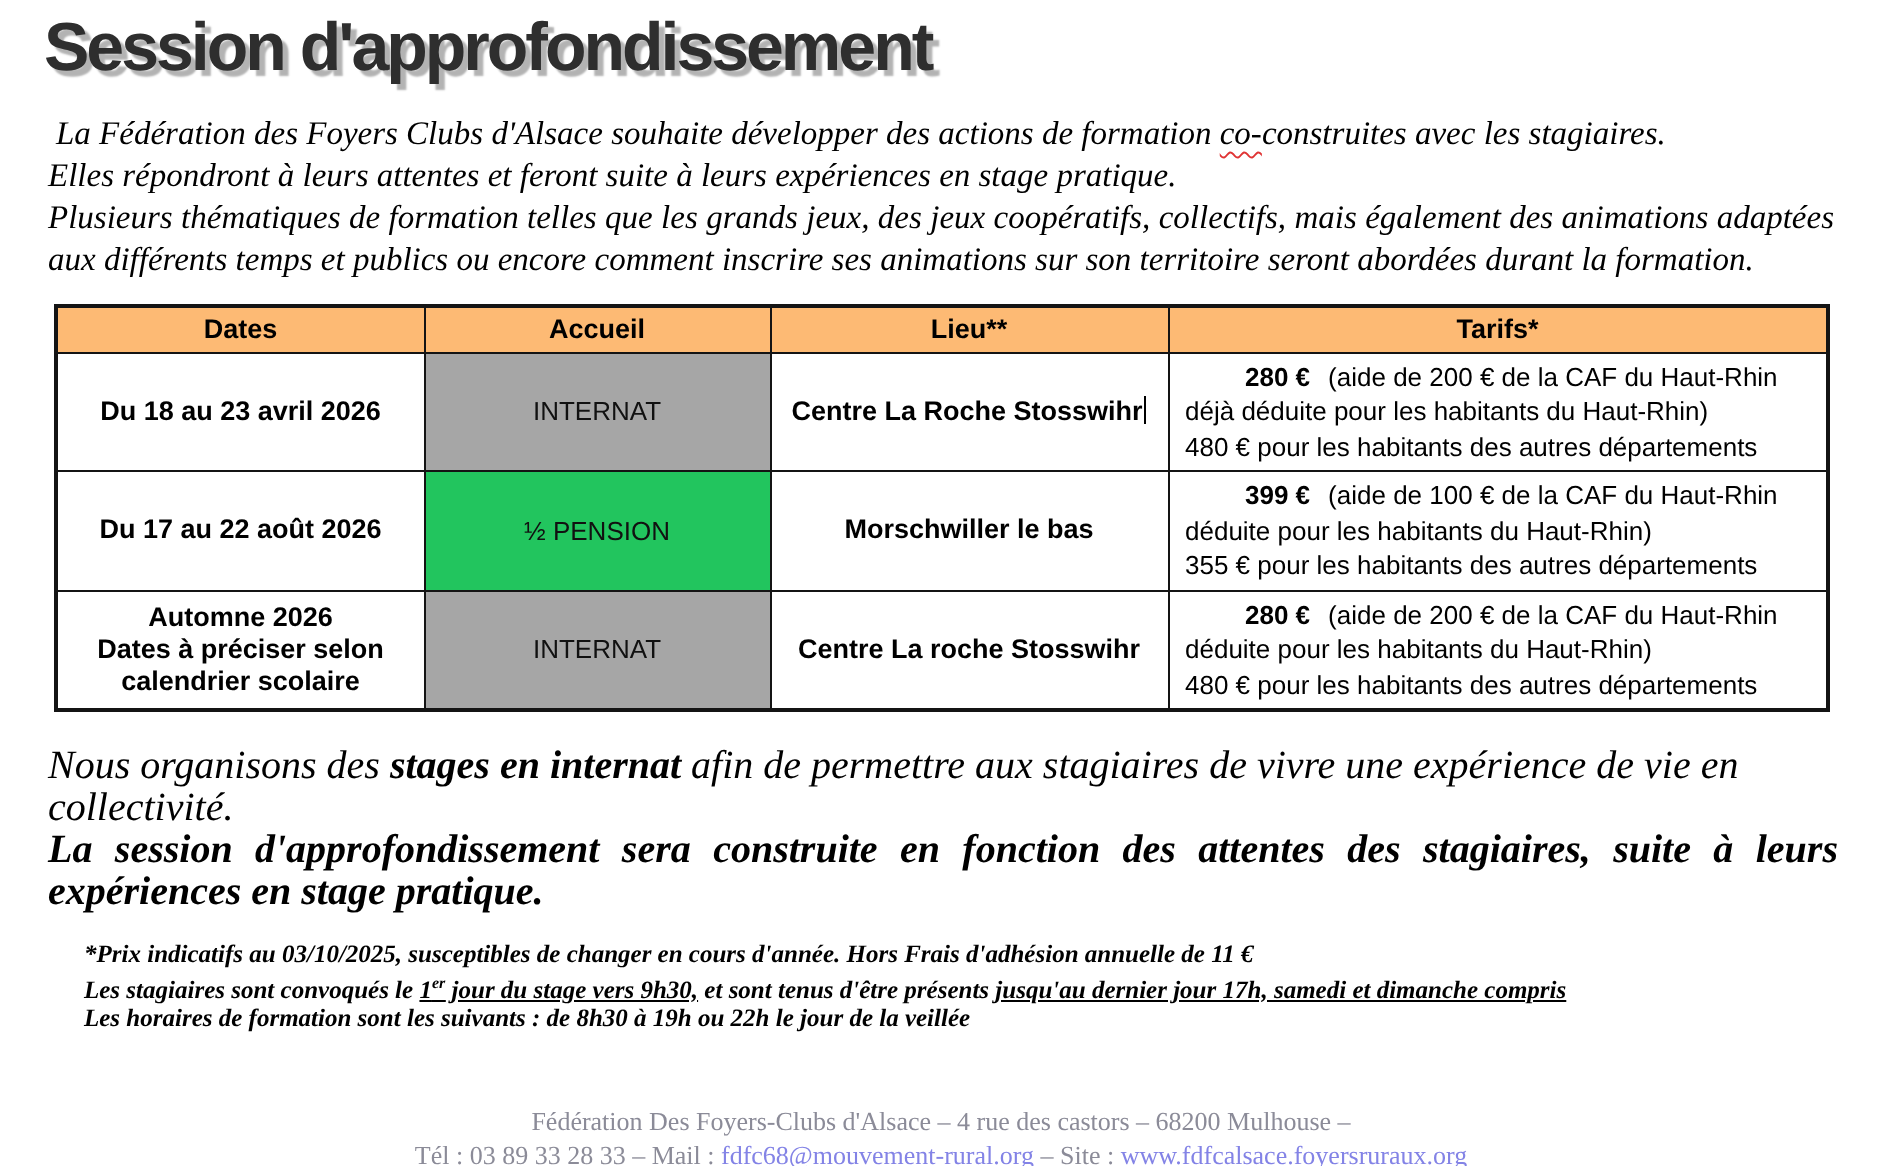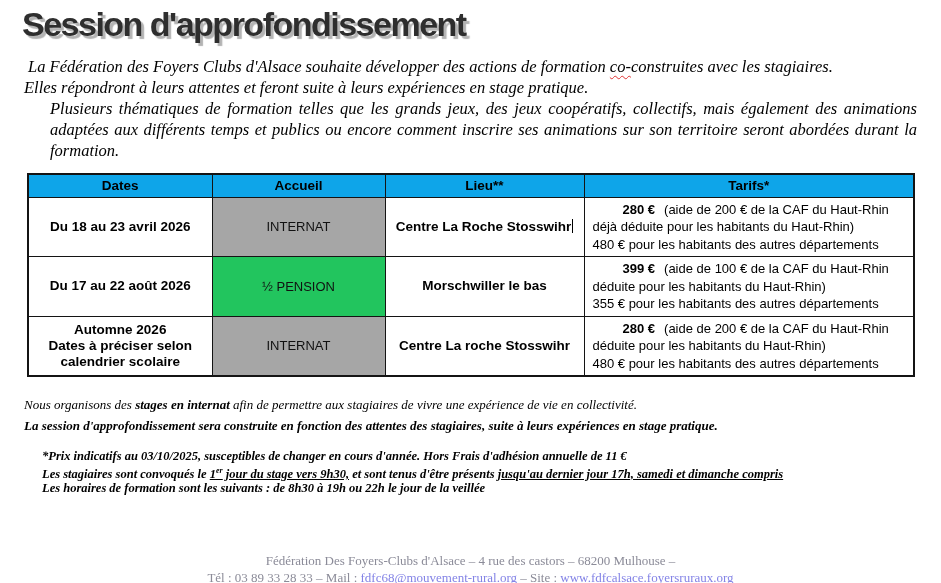--- a/index.html
+++ b/index.html
@@ -24,21 +24,21 @@
     line-height: 42px;
   }
 
   
   .intro {
     margin: 11px 24px 0 24px;
     font-style: italic;
     font-size: 16.5px;
     line-height: 21px;
   }
-  .intro p.justified { text-align: justify; margin-left: 26px; }
+  .intro p.justified { text-align: justify; }
   .intro .p1 { padding-left: 4px; }
   .wavy {
     text-decoration: underline;
     text-decoration-style: wavy;
     text-decoration-color: #e03434;
     text-decoration-thickness: 1px;
     text-underline-offset: 3px;
   }
 
   
@@ -53,21 +53,21 @@
   table.sessions, table.sessions td, table.sessions th {
     border: 1.5px solid #141414;
   }
   table.sessions { border-width: 2px; }
   table.sessions th {
     font-weight: bold;
     font-size: 13.5px;
     height: 23px;
     text-align: center;
     vertical-align: middle;
-    background: #0ea5e9;
+    background: #fdba74;
     padding: 1px 18px;
   }
   td.c-dates, td.c-lieu {
     text-align: center; vertical-align: middle;
     font-weight: bold; font-size: 13.5px;
     white-space: pre-line;
     line-height: 16px;
   }
   td.c-accueil {
     text-align: center; vertical-align: middle;
@@ -90,21 +90,21 @@
     width: 0; height: 14px;
     border-left: 1.5px solid #000;
     vertical-align: -2px;
     margin-left: 1px;
   }
 
   
   .after-table {
     margin: 17px 22px 0 24px;
     font-style: italic;
-    font-size: 13px;
+    font-size: 20px;
     line-height: 21px;
   }
   .after-table .bold, .after-table p.allbold { font-weight: bold; }
   .after-table p.allbold { text-align: justify; }
 
   
   .notes {
     margin: 13px 20px 0 42px;
     font-style: italic;
     font-weight: bold;

